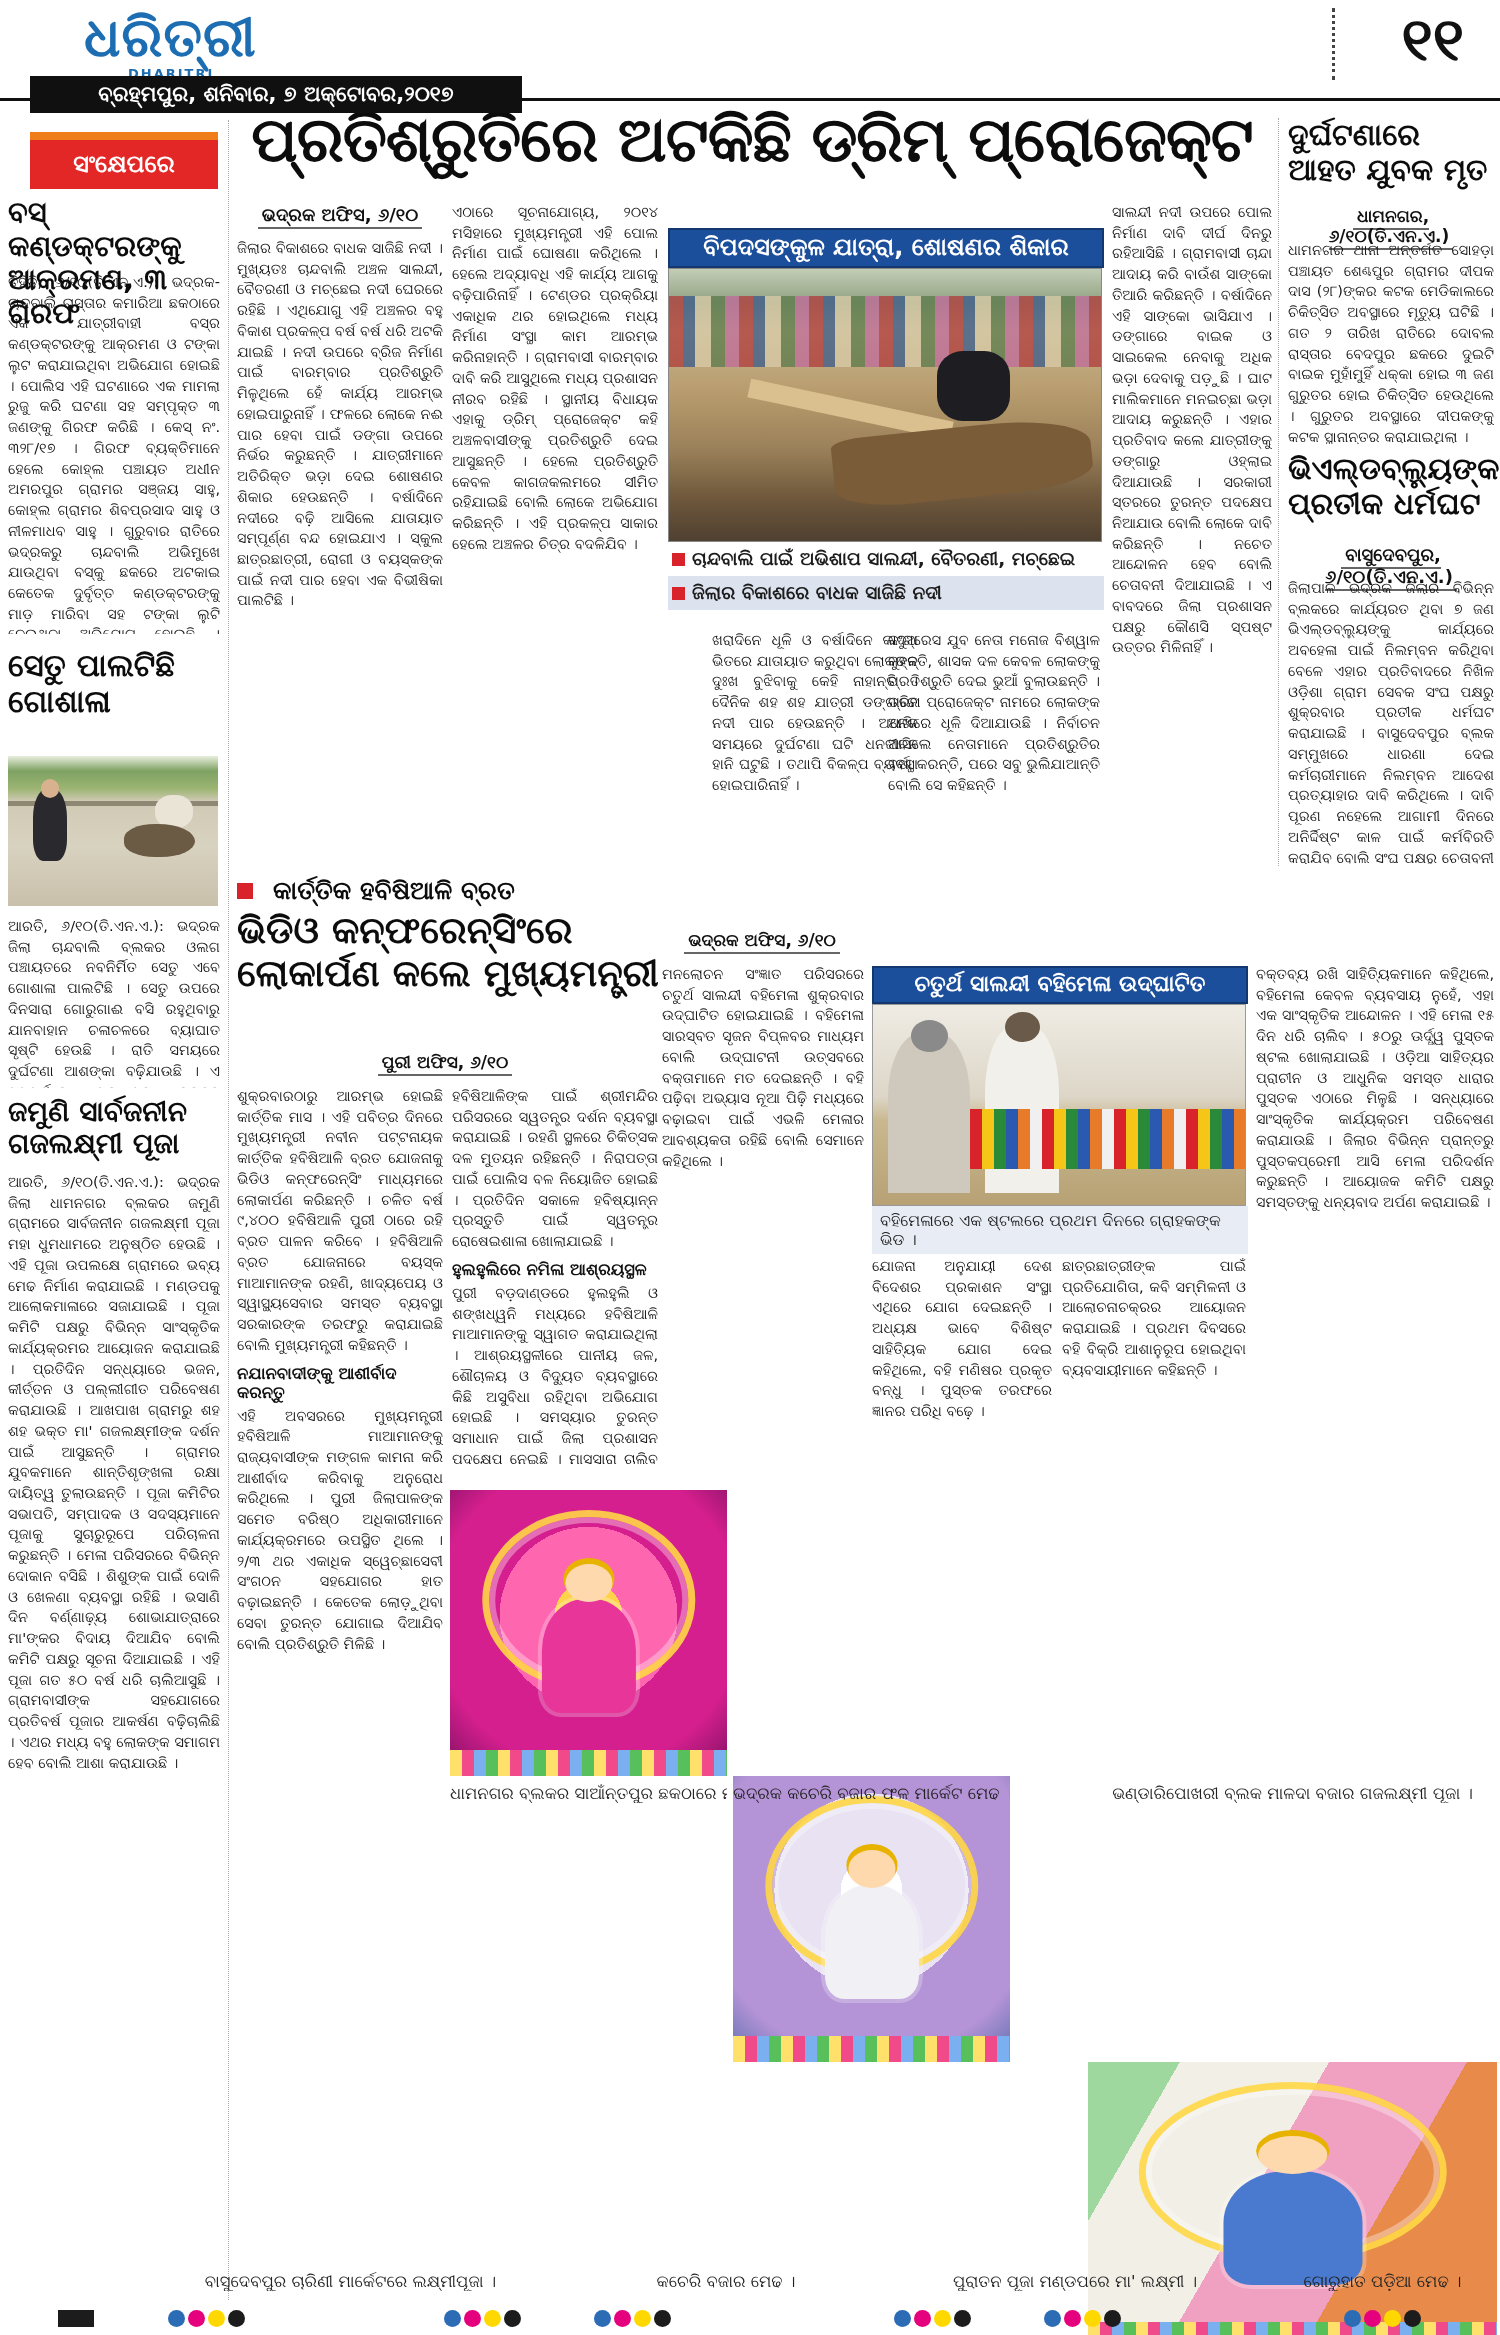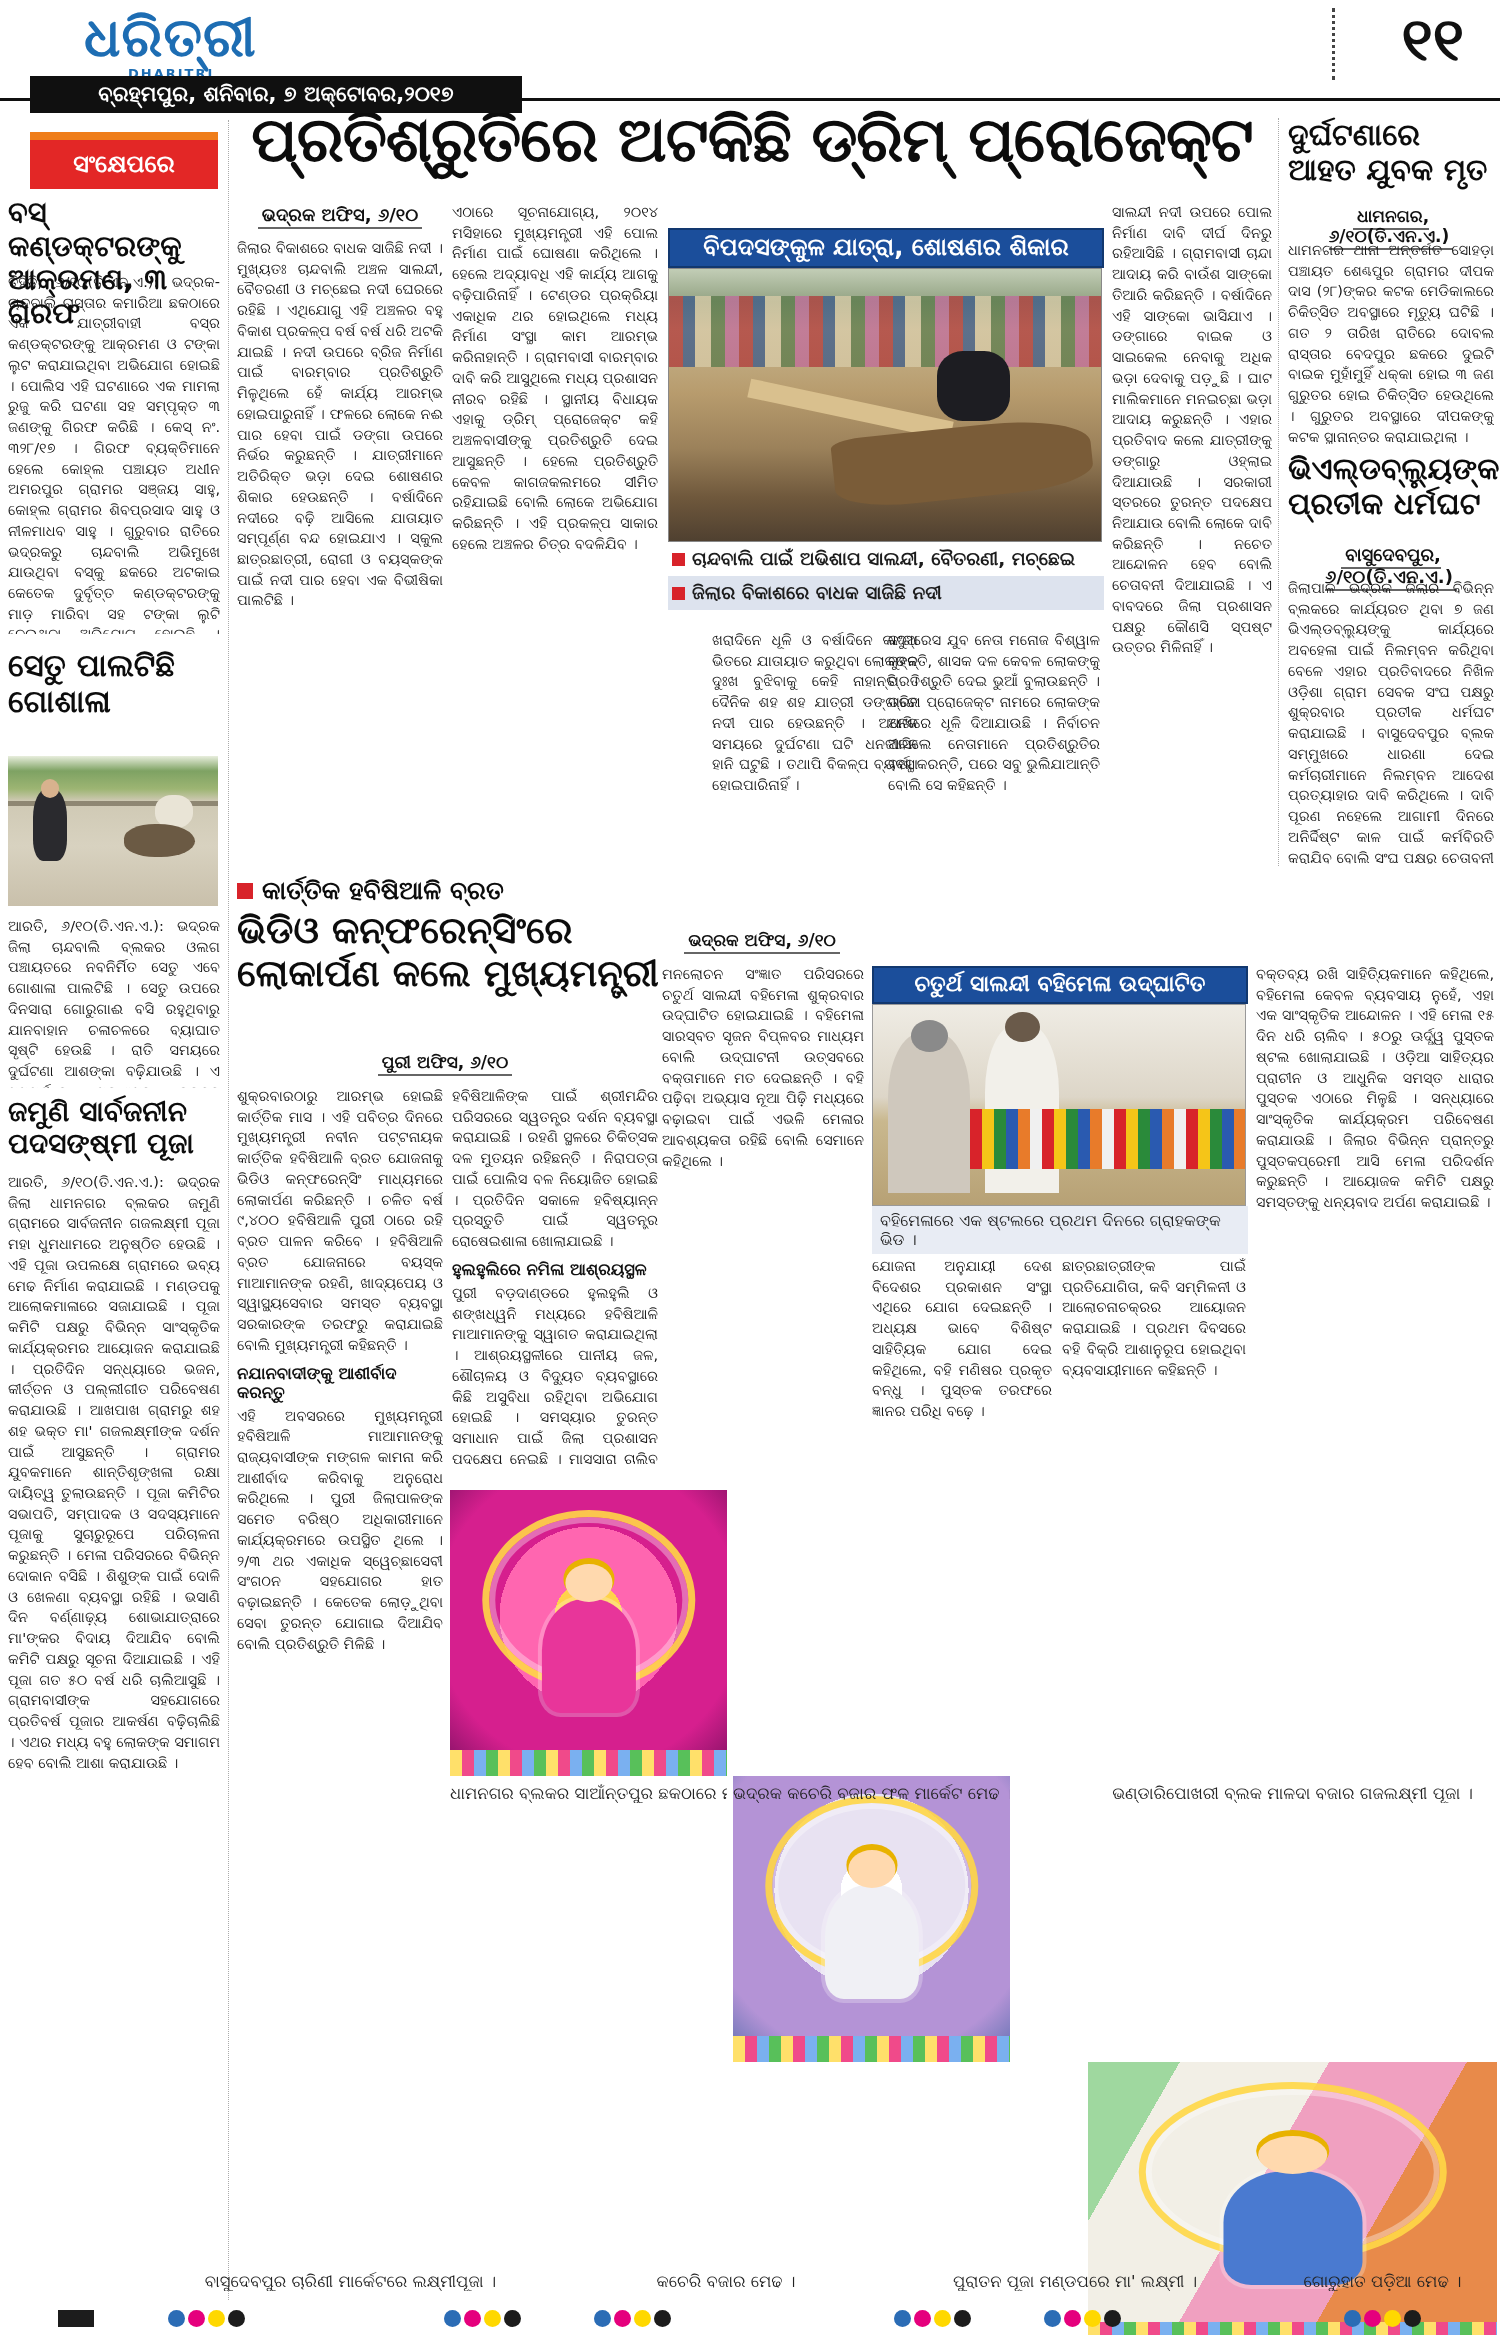--- a/index.html
+++ b/index.html
@@ -92,21 +92,21 @@
 
   <div class="abs hl" style="left:8px;top:648px;width:212px;font-size:31px;">ସେତୁ ପାଲଟିଛି ଗୋଶାଳା</div>
   <div class="abs photo ph-bridge" style="left:8px;top:756px;width:210px;height:150px;">
     <div class="rail"></div>
     <div class="cow2"></div>
     <div class="cow1"></div>
     <div class="rider"></div>
   </div>
   <div class="abs bodytxt" style="left:8px;top:916px;width:212px;height:172px;">ଆରତି, ୬/୧୦(ତି.ଏନ.ଏ.): ଭଦ୍ରକ ଜିଲା ଚାନ୍ଦବାଲି ବ୍ଲକର ଓଲଗ ପଞ୍ଚାୟତରେ ନବନିର୍ମିତ ସେତୁ ଏବେ ଗୋଶାଳା ପାଲଟିଛି । ସେତୁ ଉପରେ ଦିନସାରା ଗୋରୁଗାଈ ବସି ରହୁଥିବାରୁ ଯାନବାହାନ ଚଳାଚଳରେ ବ୍ୟାଘାତ ସୃଷ୍ଟି ହେଉଛି । ରାତି ସମୟରେ ଦୁର୍ଘଟଣା ଆଶଙ୍କା ବଢ଼ିଯାଉଛି । ଏ ସମ୍ପର୍କରେ ପ୍ରଶାସନ ତୁରନ୍ତ ପଦକ୍ଷେପ ନେବାକୁ ସ୍ଥାନୀୟ ଲୋକେ ଦାବି କରିଛନ୍ତି ।</div>
 
-  <div class="abs hl" style="left:8px;top:1096px;width:212px;font-size:28px;">ଜମୁଣି ସାର୍ବଜନୀନ ପଦସଙ୍ଷ୍ମୀ ପୂଜା</div>
+  <div class="abs hl" style="left:8px;top:1096px;width:212px;font-size:28px;">ଜମୁଣି ସାର୍ବଜନୀନ ଗଜଲକ୍ଷ୍ମୀ ପୂଜା</div>
   <div class="abs bodytxt" style="left:8px;top:1172px;width:212px;height:1120px;">ଆରତି, ୬/୧୦(ତି.ଏନ.ଏ.): ଭଦ୍ରକ ଜିଲା ଧାମନଗର ବ୍ଲକର ଜମୁଣି ଗ୍ରାମରେ ସାର୍ବଜନୀନ ଗଜଲକ୍ଷ୍ମୀ ପୂଜା ମହା ଧୁମଧାମରେ ଅନୁଷ୍ଠିତ ହେଉଛି । ଏହି ପୂଜା ଉପଲକ୍ଷେ ଗ୍ରାମରେ ଭବ୍ୟ ମେଢ ନିର୍ମାଣ କରାଯାଇଛି । ମଣ୍ଡପକୁ ଆଲୋକମାଳାରେ ସଜାଯାଇଛି । ପୂଜା କମିଟି ପକ୍ଷରୁ ବିଭିନ୍ନ ସାଂସ୍କୃତିକ କାର୍ଯ୍ୟକ୍ରମର ଆୟୋଜନ କରାଯାଇଛି । ପ୍ରତିଦିନ ସନ୍ଧ୍ୟାରେ ଭଜନ, କୀର୍ତ୍ତନ ଓ ପଲ୍ଲୀଗୀତ ପରିବେଷଣ କରାଯାଉଛି । ଆଖପାଖ ଗ୍ରାମରୁ ଶହ ଶହ ଭକ୍ତ ମା' ଗଜଲକ୍ଷ୍ମୀଙ୍କ ଦର୍ଶନ ପାଇଁ ଆସୁଛନ୍ତି । ଗ୍ରାମର ଯୁବକମାନେ ଶାନ୍ତିଶୃଙ୍ଖଳା ରକ୍ଷା ଦାୟିତ୍ୱ ତୁଲାଉଛନ୍ତି । ପୂଜା କମିଟିର ସଭାପତି, ସମ୍ପାଦକ ଓ ସଦସ୍ୟମାନେ ପୂଜାକୁ ସୁଚାରୁରୂପେ ପରିଚାଳନା କରୁଛନ୍ତି । ମେଳା ପରିସରରେ ବିଭିନ୍ନ ଦୋକାନ ବସିଛି । ଶିଶୁଙ୍କ ପାଇଁ ଦୋଳି ଓ ଖେଳଣା ବ୍ୟବସ୍ଥା ରହିଛି । ଭସାଣି ଦିନ ବର୍ଣ୍ଣାଢ଼୍ୟ ଶୋଭାଯାତ୍ରାରେ ମା'ଙ୍କର ବିଦାୟ ଦିଆଯିବ ବୋଲି କମିଟି ପକ୍ଷରୁ ସୂଚନା ଦିଆଯାଇଛି । ଏହି ପୂଜା ଗତ ୫୦ ବର୍ଷ ଧରି ଚାଲିଆସୁଛି । ଗ୍ରାମବାସୀଙ୍କ ସହଯୋଗରେ ପ୍ରତିବର୍ଷ ପୂଜାର ଆକର୍ଷଣ ବଢ଼ିଚାଲିଛି । ଏଥର ମଧ୍ୟ ବହୁ ଲୋକଙ୍କ ସମାଗମ ହେବ ବୋଲି ଆଶା କରାଯାଉଛି ।</div>
 
   <div class="abs hl" style="left:232px;top:104px;width:1040px;font-size:62px;text-align:center;letter-spacing:-1px;">ପ୍ରତିଶ୍ରୁତିରେ ଅଟକିଛି ଡ୍ରିମ୍ ପ୍ରୋଜେକ୍ଟ</div>
   <div class="abs dateline" style="left:240px;top:204px;width:200px;"><span>ଭଦ୍ରକ ଅଫିସ, ୬/୧୦</span></div>
   <div class="abs bodytxt" style="left:237px;top:238px;width:206px;height:626px;">ଜିଲାର ବିକାଶରେ ବାଧକ ସାଜିଛି ନଦୀ । ମୁଖ୍ୟତଃ ଚାନ୍ଦବାଲି ଅଞ୍ଚଳ ସାଲନ୍ଦୀ, ବୈତରଣୀ ଓ ମଚ୍ଛେଇ ନଦୀ ଘେରରେ ରହିଛି । ଏଥିଯୋଗୁ ଏହି ଅଞ୍ଚଳର ବହୁ ବିକାଶ ପ୍ରକଳ୍ପ ବର୍ଷ ବର୍ଷ ଧରି ଅଟକି ଯାଇଛି । ନଦୀ ଉପରେ ବ୍ରିଜ ନିର୍ମାଣ ପାଇଁ ବାରମ୍ବାର ପ୍ରତିଶ୍ରୁତି ମିଳୁଥିଲେ ହେଁ କାର୍ଯ୍ୟ ଆରମ୍ଭ ହୋଇପାରୁନାହିଁ । ଫଳରେ ଲୋକେ ନଈ ପାର ହେବା ପାଇଁ ଡଙ୍ଗା ଉପରେ ନିର୍ଭର କରୁଛନ୍ତି । ଯାତ୍ରୀମାନେ ଅତିରିକ୍ତ ଭଡ଼ା ଦେଇ ଶୋଷଣର ଶିକାର ହେଉଛନ୍ତି । ବର୍ଷାଦିନେ ନଦୀରେ ବଢ଼ି ଆସିଲେ ଯାତାୟାତ ସମ୍ପୂର୍ଣ୍ଣ ବନ୍ଦ ହୋଇଯାଏ । ସ୍କୁଲ ଛାତ୍ରଛାତ୍ରୀ, ରୋଗୀ ଓ ବୟସ୍କଙ୍କ ପାଇଁ ନଦୀ ପାର ହେବା ଏକ ବିଭୀଷିକା ପାଲଟିଛି ।</div>
   <div class="abs bodytxt" style="left:452px;top:202px;width:206px;height:662px;">ଏଠାରେ ସୂଚନାଯୋଗ୍ୟ, ୨୦୧୪ ମସିହାରେ ମୁଖ୍ୟମନ୍ତ୍ରୀ ଏହି ପୋଲ ନିର୍ମାଣ ପାଇଁ ଘୋଷଣା କରିଥିଲେ । ହେଲେ ଅଦ୍ୟାବଧି ଏହି କାର୍ଯ୍ୟ ଆଗକୁ ବଢ଼ିପାରିନାହିଁ । ଟେଣ୍ଡର ପ୍ରକ୍ରିୟା ଏକାଧିକ ଥର ହୋଇଥିଲେ ମଧ୍ୟ ନିର୍ମାଣ ସଂସ୍ଥା କାମ ଆରମ୍ଭ କରିନାହାନ୍ତି । ଗ୍ରାମବାସୀ ବାରମ୍ବାର ଦାବି କରି ଆସୁଥିଲେ ମଧ୍ୟ ପ୍ରଶାସନ ନୀରବ ରହିଛି । ସ୍ଥାନୀୟ ବିଧାୟକ ଏହାକୁ ଡ୍ରିମ୍ ପ୍ରୋଜେକ୍ଟ କହି ଅଞ୍ଚଳବାସୀଙ୍କୁ ପ୍ରତିଶ୍ରୁତି ଦେଇ ଆସୁଛନ୍ତି । ହେଲେ ପ୍ରତିଶ୍ରୁତି କେବଳ କାଗଜକଲମରେ ସୀମିତ ରହିଯାଇଛି ବୋଲି ଲୋକେ ଅଭିଯୋଗ କରିଛନ୍ତି । ଏହି ପ୍ରକଳ୍ପ ସାକାର ହେଲେ ଅଞ୍ଚଳର ଚିତ୍ର ବଦଳିଯିବ ।</div>
 
   <div class="abs" style="left:668px;top:228px;width:436px;height:392px;">
     <div class="photo-title" style="height:36px;line-height:34px;font-size:24px;">ବିପଦସଙ୍କୁଳ ଯାତ୍ରା, ଶୋଷଣର ଶିକାର ଯାତ୍ରୀ</div>
     <div class="photo ph-river" style="position:relative;width:432px;height:272px;border:1px solid #888;">
@@ -130,21 +130,21 @@
   <div class="abs bodytxt" style="left:1112px;top:202px;width:160px;height:662px;">ସାଲନ୍ଦୀ ନଦୀ ଉପରେ ପୋଲ ନିର୍ମାଣ ଦାବି ଦୀର୍ଘ ଦିନରୁ ରହିଆସିଛି । ଗ୍ରାମବାସୀ ଚାନ୍ଦା ଆଦାୟ କରି ବାଉଁଶ ସାଙ୍କୋ ତିଆରି କରିଛନ୍ତି । ବର୍ଷାଦିନେ ଏହି ସାଙ୍କୋ ଭାସିଯାଏ । ଡଙ୍ଗାରେ ବାଇକ ଓ ସାଇକେଲ ନେବାକୁ ଅଧିକ ଭଡ଼ା ଦେବାକୁ ପଡ଼ୁଛି । ଘାଟ ମାଲିକମାନେ ମନଇଚ୍ଛା ଭଡ଼ା ଆଦାୟ କରୁଛନ୍ତି । ଏହାର ପ୍ରତିବାଦ କଲେ ଯାତ୍ରୀଙ୍କୁ ଡଙ୍ଗାରୁ ଓହ୍ଲାଇ ଦିଆଯାଉଛି । ସରକାରୀ ସ୍ତରରେ ତୁରନ୍ତ ପଦକ୍ଷେପ ନିଆଯାଉ ବୋଲି ଲୋକେ ଦାବି କରିଛନ୍ତି । ନଚେତ ଆନ୍ଦୋଳନ ହେବ ବୋଲି ଚେତାବନୀ ଦିଆଯାଇଛି । ଏ ବାବଦରେ ଜିଲା ପ୍ରଶାସନ ପକ୍ଷରୁ କୌଣସି ସ୍ପଷ୍ଟ ଉତ୍ତର ମିଳିନାହିଁ ।</div>
 
   <div class="abs hl" style="left:1288px;top:118px;width:206px;font-size:30px;">ଦୁର୍ଘଟଣାରେ ଆହତ ଯୁବକ ମୃତ</div>
   <div class="abs dateline" style="left:1288px;top:206px;width:206px;font-size:17px;"><span>ଧାମନଗର, ୬/୧୦(ତି.ଏନ.ଏ.)</span></div>
   <div class="abs bodytxt" style="left:1288px;top:240px;width:206px;height:204px;">ଧାମନଗର ଥାନା ଅନ୍ତର୍ଗତ ସୋହଡ଼ା ପଞ୍ଚାୟତ ଶେଣ୍ଢପୁର ଗ୍ରାମର ଦୀପକ ଦାସ (୨୮)ଙ୍କର କଟକ ମେଡିକାଲରେ ଚିକିତ୍ସିତ ଅବସ୍ଥାରେ ମୃତ୍ୟୁ ଘଟିଛି । ଗତ ୨ ତାରିଖ ରାତିରେ ଦୋବଲ ରାସ୍ତାର ବେଦପୁର ଛକରେ ଦୁଇଟି ବାଇକ ମୁହାଁମୁହିଁ ଧକ୍କା ହୋଇ ୩ ଜଣ ଗୁରୁତର ହୋଇ ଚିକିତ୍ସିତ ହେଉଥିଲେ । ଗୁରୁତର ଅବସ୍ଥାରେ ଦୀପକଙ୍କୁ କଟକ ସ୍ଥାନାନ୍ତର କରାଯାଇଥିଲା ।</div>
 
   <div class="abs hl" style="left:1288px;top:452px;width:206px;font-size:30px;">ଭିଏଲ୍‌ଡବ୍ଲ୍ୟୁଙ୍କ ପ୍ରତୀକ ଧର୍ମଘଟ</div>
   <div class="abs dateline" style="left:1288px;top:544px;width:206px;font-size:18px;"><span>ବାସୁଦେବପୁର, ୬/୧୦(ତି.ଏନ.ଏ.)</span></div>
   <div class="abs bodytxt" style="left:1288px;top:578px;width:206px;height:286px;">ଜିଲାପାଳ ଭଦ୍ରକ ଜିଲାର ବିଭିନ୍ନ ବ୍ଲକରେ କାର୍ଯ୍ୟରତ ଥିବା ୭ ଜଣ ଭିଏଲ୍‌ଡବ୍ଲ୍ୟୁଙ୍କୁ କାର୍ଯ୍ୟରେ ଅବହେଳା ପାଇଁ ନିଲମ୍ବନ କରିଥିବା ବେଳେ ଏହାର ପ୍ରତିବାଦରେ ନିଖିଳ ଓଡ଼ିଶା ଗ୍ରାମ ସେବକ ସଂଘ ପକ୍ଷରୁ ଶୁକ୍ରବାର ପ୍ରତୀକ ଧର୍ମଘଟ କରାଯାଇଛି । ବାସୁଦେବପୁର ବ୍ଲକ ସମ୍ମୁଖରେ ଧାରଣା ଦେଇ କର୍ମଚାରୀମାନେ ନିଲମ୍ବନ ଆଦେଶ ପ୍ରତ୍ୟାହାର ଦାବି କରିଥିଲେ । ଦାବି ପୂରଣ ନହେଲେ ଆଗାମୀ ଦିନରେ ଅନିର୍ଦ୍ଦିଷ୍ଟ କାଳ ପାଇଁ କର୍ମବିରତି କରାଯିବ ବୋଲି ସଂଘ ପକ୍ଷରୁ ଚେତାବନୀ ଦିଆଯାଇଛି । ଏହି ଧର୍ମଘଟରେ ବ୍ଲକର ସମସ୍ତ ଗ୍ରାମ ସେବକ ଯୋଗ ଦେଇଥିଲେ ।</div>
 
-  <div class="abs" style="left:237px;top:876px;width:420px;display:flex;align-items:center;gap:9px;">
+  <div class="abs" style="left:237px;top:876px;width:420px;display:flex;align-items:center;gap:20px;">
     <span class="red-sq" style="width:16px;height:16px;flex:0 0 16px;"></span>
     <span class="hl" style="font-size:25px;">କାର୍ତ୍ତିକ ହବିଷିଆଳି ବ୍ରତ</span>
   </div>
   <div class="abs hl" style="left:237px;top:910px;width:430px;font-size:37px;">ଭିଡିଓ କନ୍‌ଫରେନ୍ସିଂରେ ଲୋକାର୍ପଣ କଲେ ମୁଖ୍ୟମନ୍ତ୍ରୀ</div>
   <div class="abs dateline" style="left:330px;top:1052px;width:230px;font-size:17px;"><span>ପୁରୀ ଅଫିସ, ୬/୧୦</span></div>
   <div class="abs" style="left:237px;top:1086px;width:206px;height:692px;overflow:hidden;">
     <div class="bodytxt">ଶୁକ୍ରବାରଠାରୁ ଆରମ୍ଭ ହୋଇଛି କାର୍ତ୍ତିକ ମାସ । ଏହି ପବିତ୍ର ଦିନରେ ମୁଖ୍ୟମନ୍ତ୍ରୀ ନବୀନ ପଟ୍ଟନାୟକ କାର୍ତ୍ତିକ ହବିଷିଆଳି ବ୍ରତ ଯୋଜନାକୁ ଭିଡିଓ କନ୍‌ଫରେନ୍ସିଂ ମାଧ୍ୟମରେ ଲୋକାର୍ପଣ କରିଛନ୍ତି । ଚଳିତ ବର୍ଷ ୯,୪୦୦ ହବିଷିଆଳି ପୁରୀ ଠାରେ ରହି ବ୍ରତ ପାଳନ କରିବେ । ହବିଷିଆଳି ବ୍ରତ ଯୋଜନାରେ ବୟସ୍କ ମାଆମାନଙ୍କ ରହଣି, ଖାଦ୍ୟପେୟ ଓ ସ୍ୱାସ୍ଥ୍ୟସେବାର ସମସ୍ତ ବ୍ୟବସ୍ଥା ସରକାରଙ୍କ ତରଫରୁ କରାଯାଇଛି ବୋଲି ମୁଖ୍ୟମନ୍ତ୍ରୀ କହିଛନ୍ତି ।</div>
     <div class="subhead">ନଯାନବାଦୀଙ୍କୁ ଆଶୀର୍ବାଦ କରନ୍ତୁ</div>
     <div class="bodytxt">ଏହି ଅବସରରେ ମୁଖ୍ୟମନ୍ତ୍ରୀ ହବିଷିଆଳି ମାଆମାନଙ୍କୁ ରାଜ୍ୟବାସୀଙ୍କ ମଙ୍ଗଳ କାମନା କରି ଆଶୀର୍ବାଦ କରିବାକୁ ଅନୁରୋଧ କରିଥିଲେ । ପୁରୀ ଜିଲାପାଳଙ୍କ ସମେତ ବରିଷ୍ଠ ଅଧିକାରୀମାନେ କାର୍ଯ୍ୟକ୍ରମରେ ଉପସ୍ଥିତ ଥିଲେ । ୨/୩ ଥର ଏକାଧିକ ସ୍ୱେଚ୍ଛାସେବୀ ସଂଗଠନ ସହଯୋଗର ହାତ ବଢ଼ାଇଛନ୍ତି । କେତେକ ଲୋଡ଼ୁଥିବା ସେବା ତୁରନ୍ତ ଯୋଗାଇ ଦିଆଯିବ ବୋଲି ପ୍ରତିଶ୍ରୁତି ମିଳିଛି ।</div>
   </div>

